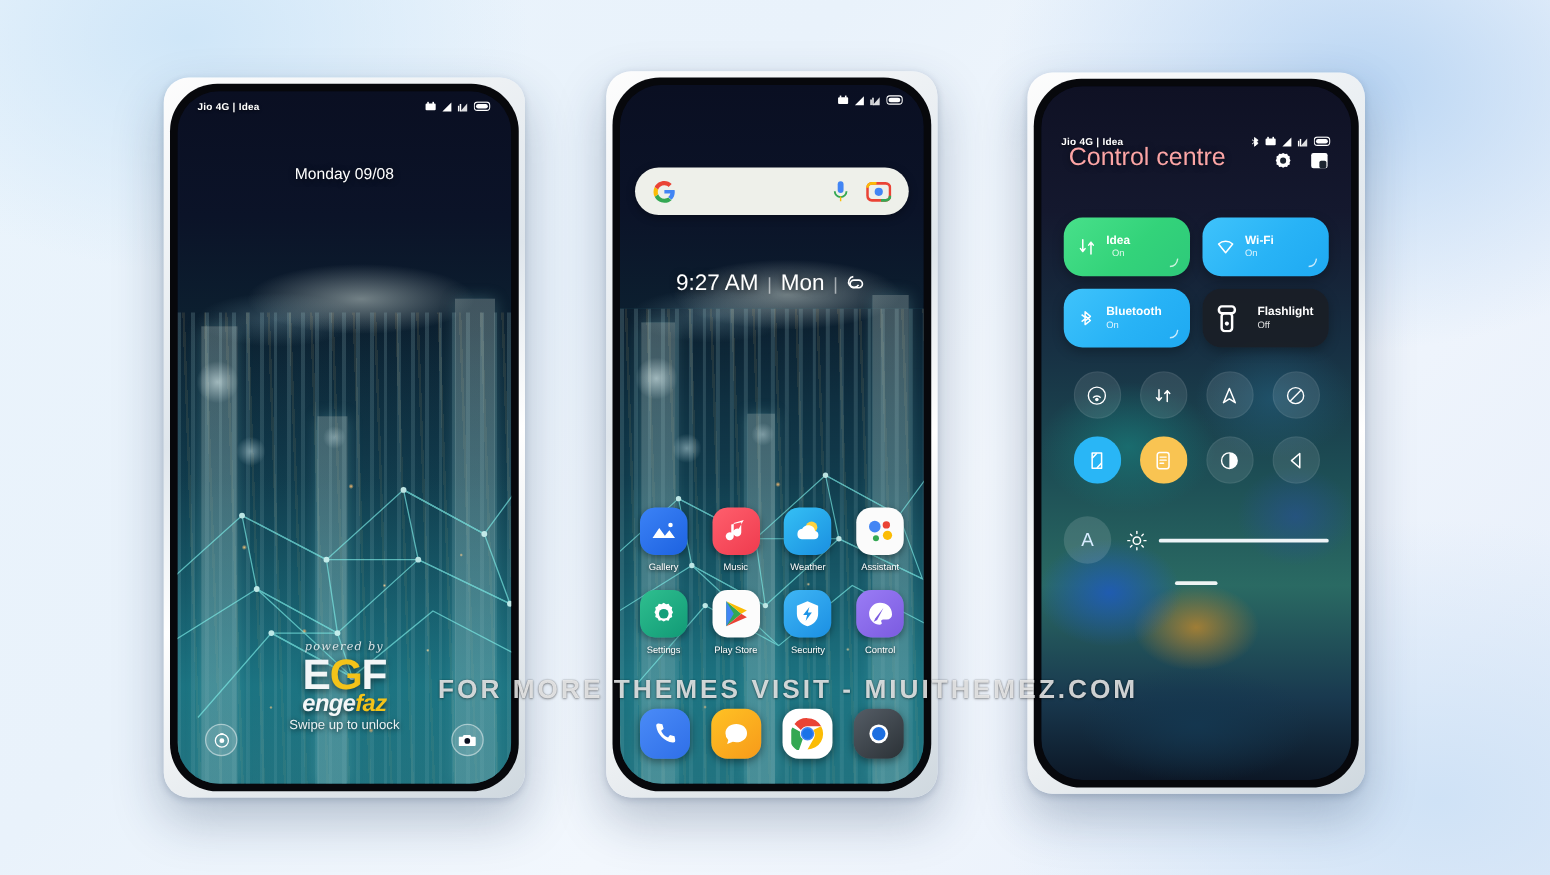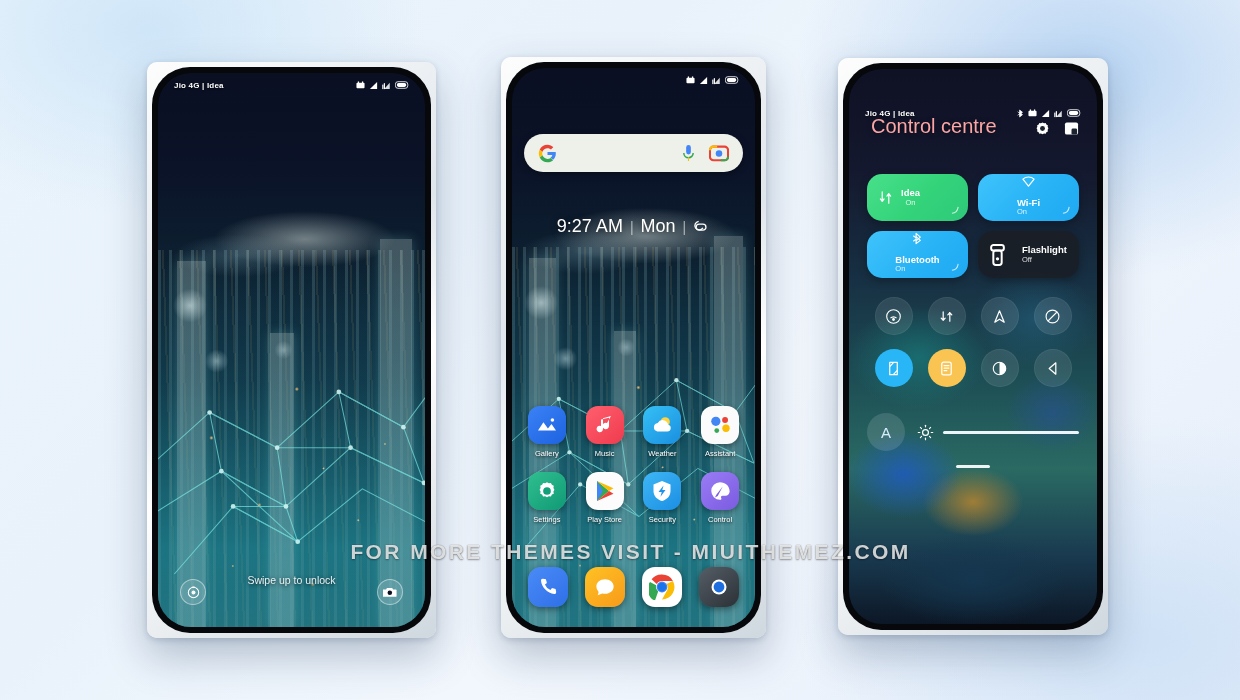--- a/index.html
+++ b/index.html
@@ -13,25 +13,24 @@
     background:
       radial-gradient(ellipse 420px 300px at 1090px 70px, #b9d5f3 0%, rgba(185,213,243,0) 70%),
       radial-gradient(ellipse 380px 260px at 150px 30px, #cfe6f8 0%, rgba(207,230,248,0) 72%),
       radial-gradient(ellipse 500px 320px at 1150px 640px, #cfe2f6 0%, rgba(207,226,246,0) 70%),
       linear-gradient(135deg, #eaf4fc 0%, #e9f2fb 35%, #f2f7fd 60%, #e6eefa 100%);
   }
 
   
   .phone {
     position: absolute;
-    border-radius: 10px;
+    border-radius: 20px;
     background: linear-gradient(150deg, #fdfdfd 0%, #dfe6ec 40%, #ffffff 60%, #cfd8df 100%);
     padding: 5px;
     box-shadow: 0 18px 40px rgba(25,50,85,0.28), 0 2px 6px rgba(25,50,85,0.18);
-    margin-left: 16px;
   }
   .bezel {
     width: 100%; height: 100%;
     background: #07080c;
     border-radius: 38px;
     padding: 6px;
     overflow: hidden;
   }
   .screen {
     position: relative; width: 100%; height: 100%;
@@ -224,21 +223,21 @@
     box-shadow: 0 3px 9px rgba(0,0,0,0.28);
   }
   .bigtile .txt { line-height: 1.18; }
   .bigtile .t-name { font-size: 9.5px; font-weight: 600; color: #fff; }
   .bigtile .t-state { font-size: 7.5px; color: rgba(255,255,255,0.85); }
   .bigtile .corner {
     position: absolute; right: 8px; bottom: 6px; width: 9px; height: 9px;
     opacity: 0.75;
   }
   .tile-green { background: linear-gradient(135deg, #48e08a 0%, #33d37a 55%, #2ec97a 100%); text-align: center; }
-  .tile-blue  { background: linear-gradient(135deg, #3fc3fb 0%, #28b3f6 55%, #1ea9f2 100%); flex-direction: column; }
+  .tile-blue  { background: linear-gradient(135deg, #3fc3fb 0%, #28b3f6 55%, #1ea9f2 100%); }
   .tile-dark  { background: rgba(26,30,36,0.88); gap: 16px; }
 
   .toggles {
     position: absolute; left: 18px; right: 18px; top: 228px; z-index: 5;
     display: grid; grid-template-columns: repeat(4, 1fr); row-gap: 14px;
     justify-items: center;
   }
   .tgl {
     width: 38px; height: 38px; border-radius: 50%;
     display: flex; align-items: center; justify-content: center;
@@ -338,22 +337,28 @@
                 <rect x="2" y="2.4" width="1.3" height="6.6" fill="#fff"></rect>
               </svg>
             <svg width="14" height="8" viewBox="0 0 17 9">
                 <rect x="0.5" y="0.5" width="15" height="8" rx="3" fill="none" stroke="#fff" stroke-width="1"></rect>
                 <rect x="2.2" y="2.2" width="11.5" height="4.6" rx="2.2" fill="#fff"></rect>
               </svg>
           </span>
         </div>
 
         <div class="lock-clock">
-        </div>
-
+          <div class="date">Monday 09/08</div>
+        </div>
+
+        <div class="brand">
+          <div class="powered">powered  by</div>
+          <div class="egf">E<span class="g">G</span>F</div>
+          <div class="engefaz">enge<span class="y">faz</span></div>
+        </div>
 
         <div class="swipe">Swipe up to unlock</div>
 
         <div class="lock-btn left">
           <svg width="13" height="13" viewBox="0 0 14 14">
             <circle cx="7" cy="7" r="5.6" fill="none" stroke="#fff" stroke-width="1.1"></circle>
             <circle cx="7" cy="7" r="2.1" fill="#fff"></circle>
             <rect x="5.6" y="0.6" width="2.8" height="1.6" fill="#fff"></rect>
           </svg>
         </div>

